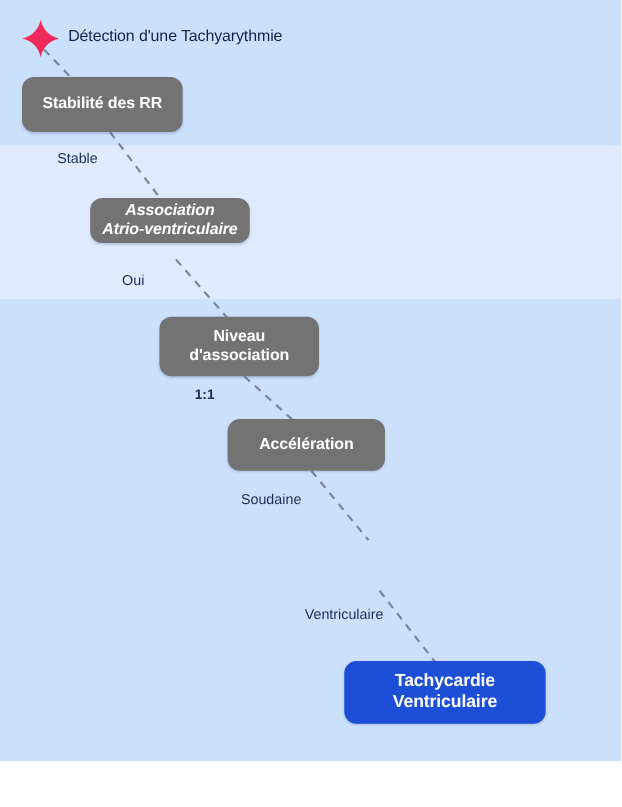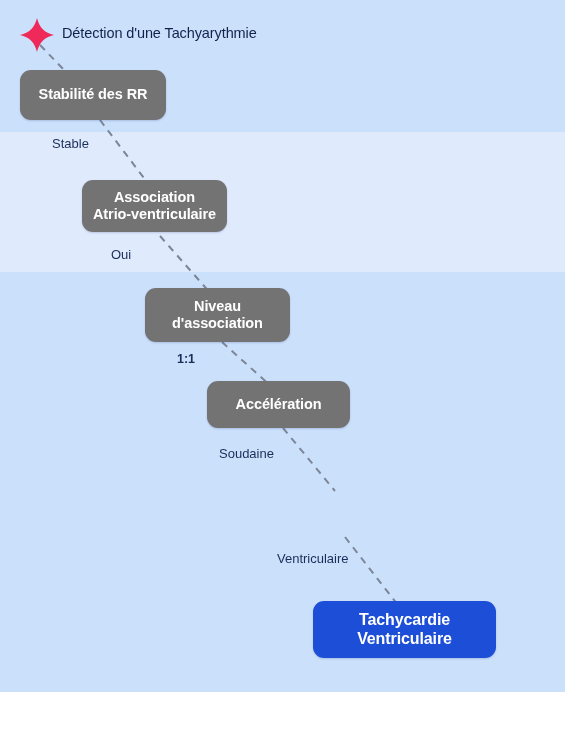--- a/index.html
+++ b/index.html
@@ -107,21 +107,21 @@
   </svg>
 
   <svg class="star-icon" style="left:18px; top:16px;" width="38" height="38" viewBox="0 0 38 38">
     <path d="M19 2 C21.2 11.4 26.6 16.8 36 19 C26.6 21.2 21.2 26.6 19 36 C16.8 26.6 11.4 21.2 2 19 C11.4 16.8 16.8 11.4 19 2 Z" fill="#ef2a5b"></path>
   </svg>
 
   <div class="title" style="left:62px; top:25px;">Détection d'une Tachyarythmie</div>
 
   <div class="node" style="left:20px; top:70px; width:146px; height:50px;">Stabilité des RR</div>
 
-  <div class="node" style="left:82px; top:180px; width:145px; height:52px;">Association
+  <div class="node" style="left:82px; top:180px; width:145px; height:41px;font-style:italic;">Association
 Atrio-ventriculaire</div>
 
   <div class="node" style="left:207px; top:381px; width:143px; height:47px;">Accélération</div>
 
   <div class="node" style="left:145px; top:288px; width:145px; height:54px;">Niveau
 d'association</div>
 
 
   <div class="node terminal" style="left:313px; top:601px; width:183px; height:57px;">Tachycardie
 Ventriculaire</div>

